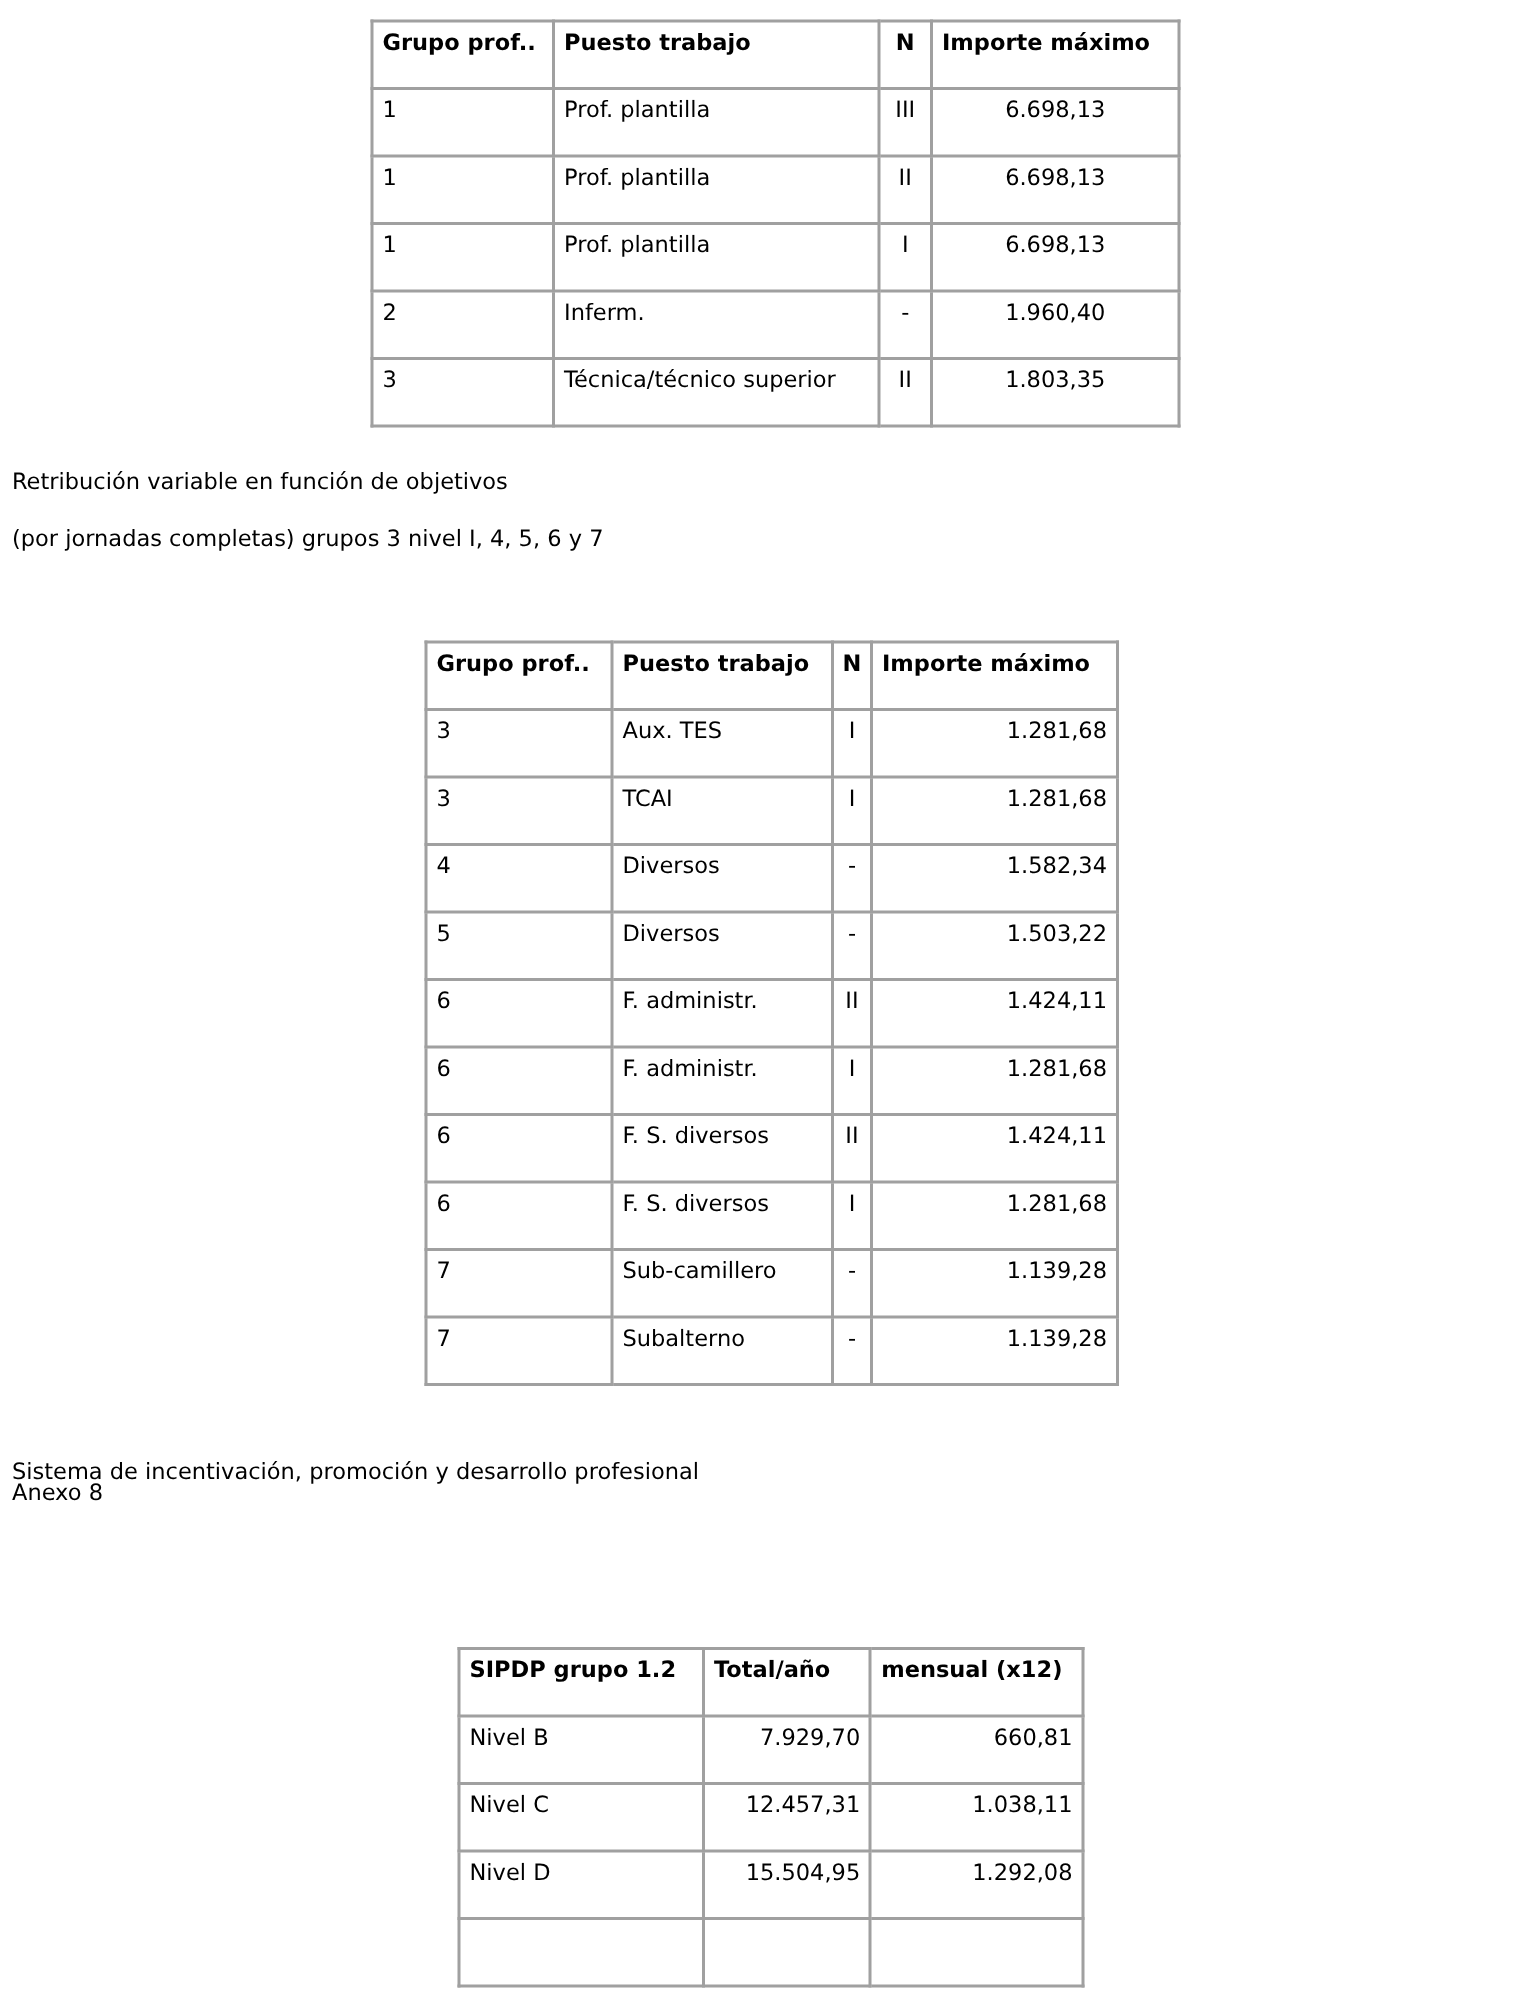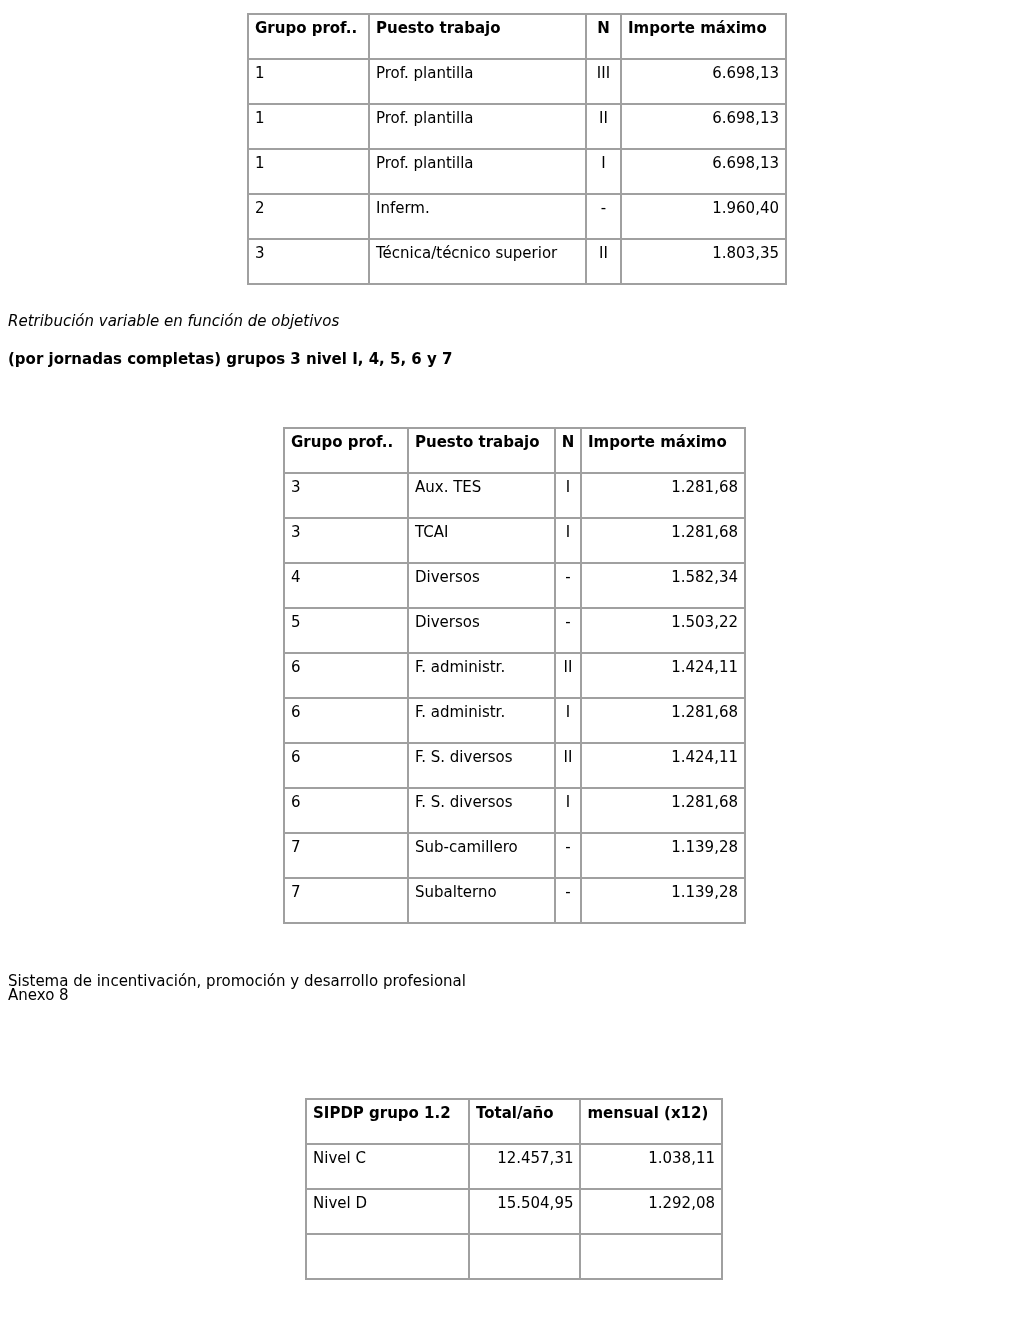--- a/index.html
+++ b/index.html
@@ -40,39 +40,39 @@
   th {
     font-weight: bold;
     text-align: left;
   }
   
   #table1 { left: 247px; top: 13px; width: 538px; }
   #table1 th:nth-child(1), #table1 td:nth-child(1) { width: 121px; }
   #table1 th:nth-child(2), #table1 td:nth-child(2) { width: 217px; }
   #table1 th:nth-child(3), #table1 td:nth-child(3) { width: 35px; text-align: center; }
   #table1 th:nth-child(4), #table1 td:nth-child(4) { width: 165px; }
-  #table1 td:nth-child(4) { text-align: right; }
+  #table1 td:nth-child(4) { text-align: center; }
 
   
   #table2 { left: 283px; top: 427px; width: 461px; }
   #table2 th:nth-child(1), #table2 td:nth-child(1) { width: 124px; }
   #table2 th:nth-child(2), #table2 td:nth-child(2) { width: 147px; }
   #table2 th:nth-child(3), #table2 td:nth-child(3) { width: 26px; text-align: center; padding-left: 2px; padding-right: 2px; }
   #table2 th:nth-child(4), #table2 td:nth-child(4) { width: 164px; }
   #table2 td:nth-child(4) { text-align: right; margin-top: 10px; }
 
   
   #table3 { left: 305px; top: 1098px; width: 418px; }
   #table3 th:nth-child(1), #table3 td:nth-child(1) { width: 152px; margin-left: 35px; }
   #table3 th:nth-child(2), #table3 td:nth-child(2) { width: 104px; }
   #table3 th:nth-child(3), #table3 td:nth-child(3) { width: 132px; }
   #table3 td:nth-child(2), #table3 td:nth-child(3) { text-align: right; }
 
-  #para1 { position: absolute; left: 8px; top: 312px; font-style: italic; }
-  #para2 { position: absolute; left: 8px; top: 350px; font-weight: bold; }
+  #para1 { position: absolute; left: 8px; top: 312px; }
+  #para2 { position: absolute; left: 8px; top: 350px; }
   #anexo1 { position: absolute; left: 8px; top: 986px; text-align: right; }
   #anexo2 { position: absolute; left: 8px; top: 972px; }
 </style>
 </head>
 <body>
 
 <table id="table1">
     <thead>
       <tr>
         <th>Grupo prof..</th>
@@ -197,20 +197,25 @@
 <table id="table3">
     <thead>
       <tr>
         <th>SIPDP grupo 1.2</th>
         <th>Total/año</th>
         <th>mensual (x12)</th>
       </tr>
     </thead>
     <tbody>
       <tr>
+        <td>Nivel B</td>
+        <td>7.929,70</td>
+        <td>660,81</td>
+      </tr>
+      <tr>
         <td>Nivel C</td>
         <td>12.457,31</td>
         <td>1.038,11</td>
       </tr>
       <tr>
         <td>Nivel D</td>
         <td>15.504,95</td>
         <td>1.292,08</td>
       </tr>
       <tr>

